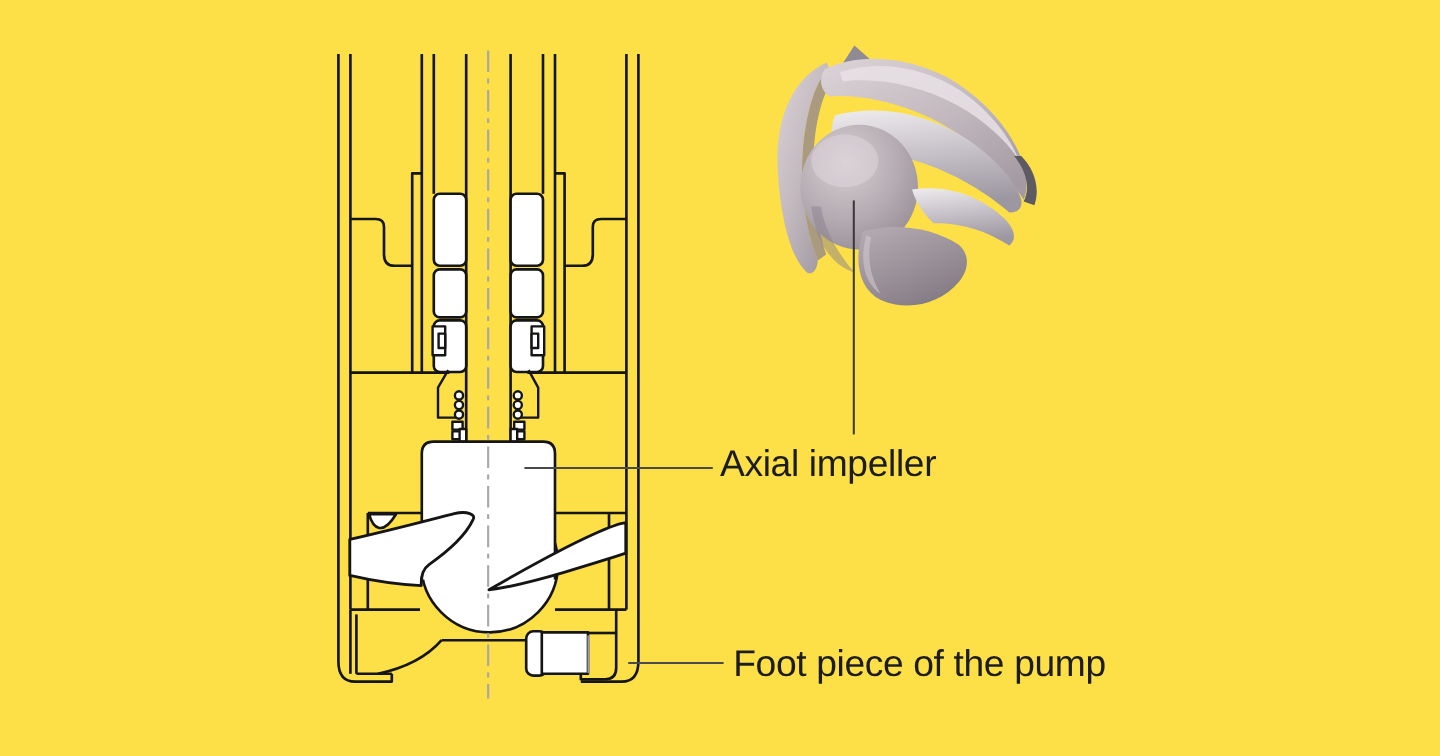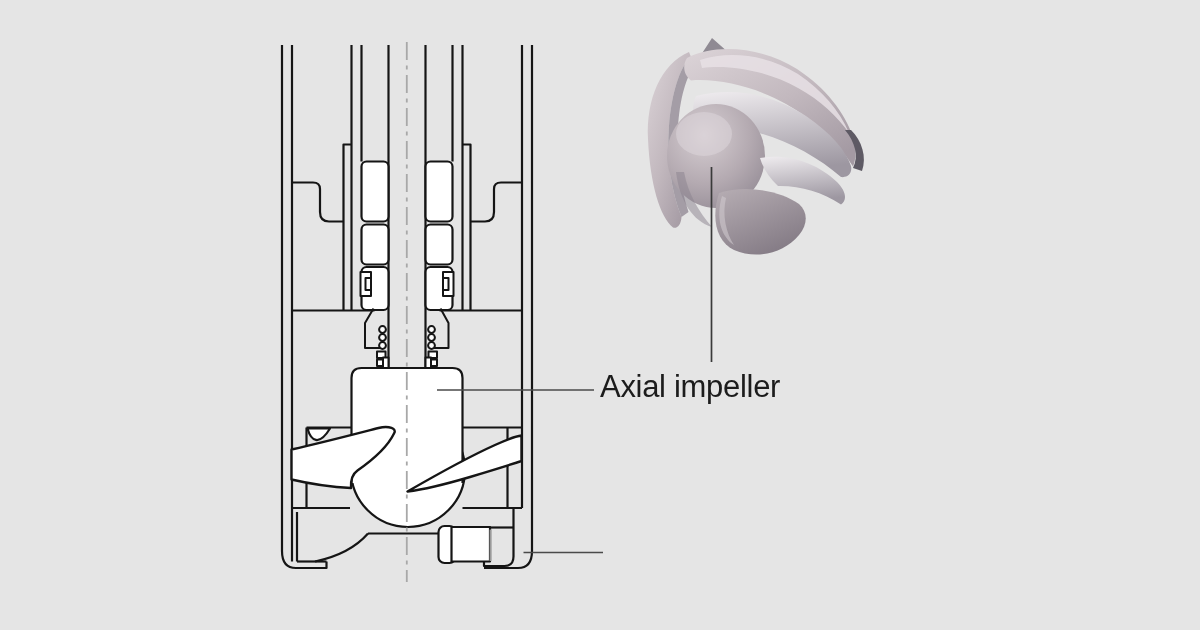--- a/index.html
+++ b/index.html
@@ -1,17 +1,17 @@
 <!DOCTYPE html>
 <html><head>
 <meta charset="utf-8">
 <style>
   html,body{margin:0;padding:0;background:#fff;}
   #stage{
-    position:relative;width:1200px;height:630px;background:#e5e5e5;
+    position:relative;width:1200px;height:630px;background:#fde047;
     overflow:hidden;font-family:"Liberation Sans", sans-serif;
   }
   #stage svg{position:absolute;left:0;top:0;}
   .diagram-label{
     position:absolute;
     font-family:"Liberation Sans", sans-serif;
     font-size:31px;line-height:36px;letter-spacing:-0.3px;
     color:#1c1c1c;white-space:nowrap;
   }
   #label-axial{left:600px;top:369px;}
@@ -168,14 +168,15 @@
   </g>
 
   <g fill="none">
     <path d="M437,390 H594" stroke="#4a4a4a" stroke-width="1.7"></path>
     <path d="M711.5,167 V362" stroke="#3a3a3a" stroke-width="1.7"></path>
     <path d="M523.5,552.5 H603" stroke="#4a4a4a" stroke-width="1.7"></path>
   </g>
 </svg>
 
 <div id="label-axial" class="diagram-label">Axial impeller</div>
+<div id="label-foot" class="diagram-label">Foot piece of the pump</div>
 
 </div>
 
 </body></html>

